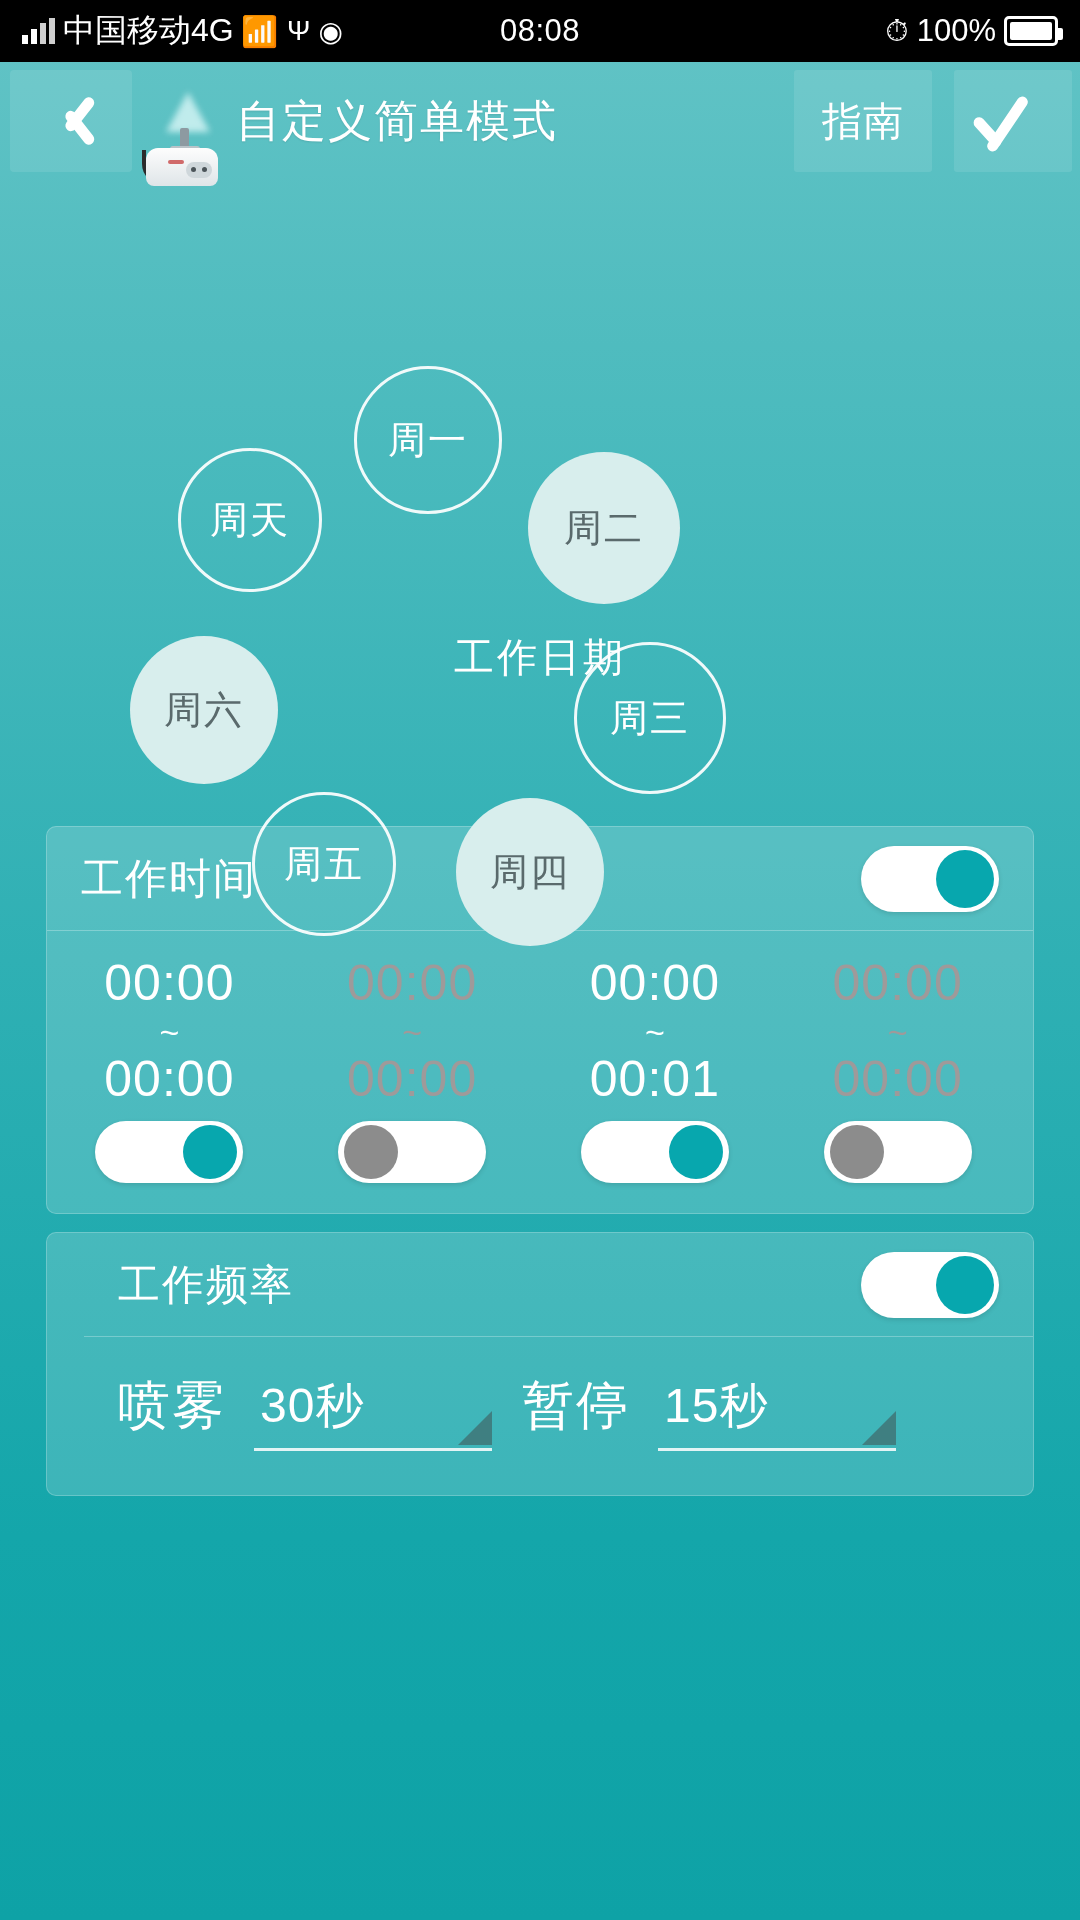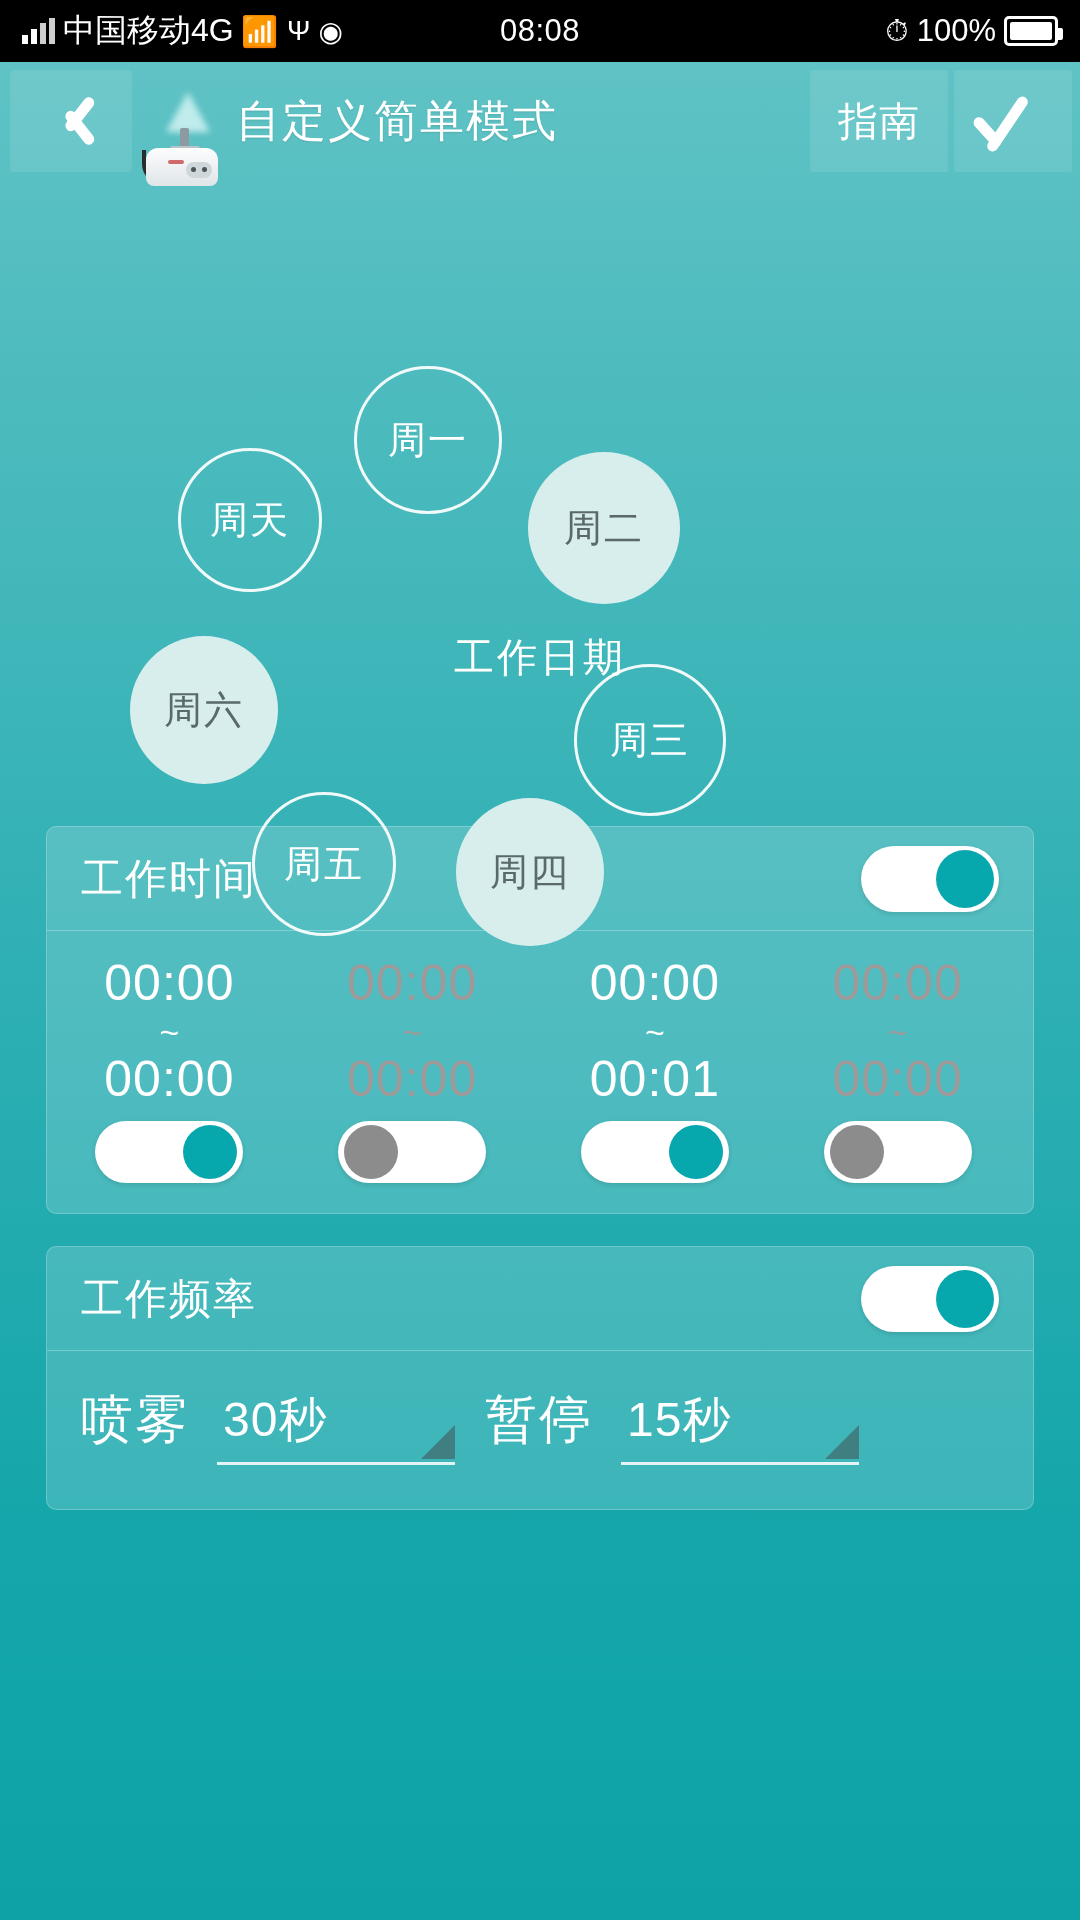--- a/index.html
+++ b/index.html
@@ -54,21 +54,21 @@
   }
   .chev::before{ top:0; transform:rotate(38deg); transform-origin:bottom center;}
   .chev::after{ bottom:0; transform:rotate(-38deg); transform-origin:top center;}
 
   .dev-wrap{ width:96px; position:relative; }
   .title{
     color:#fff; font-size:44px; letter-spacing:2px;
     display:flex; align-items:center; flex:1; padding-left:8px;
     text-shadow:0 1px 2px rgba(0,0,0,.10);
   }
-  .guide-btn{ width:138px; margin:8px 0; border-radius:3px; }
+  .guide-btn{ width:138px; margin:8px 16px; border-radius:3px; }
   .guide-btn span{ color:#fff; font-size:40px; letter-spacing:1px;}
   .check-btn{ width:118px; margin:8px 8px 8px 6px; border-radius:3px; }
   .checkmark{ width:74px; height:74px; position:relative; }
   .checkmark::before{
     content:""; position:absolute; left:6px; top:30px; width:11px; height:36px;
     background:#fff; border-radius:6px; transform:rotate(-42deg);
   }
   .checkmark::after{
     content:""; position:absolute; left:26px; top:8px; width:11px; height:64px;
     background:#fff; border-radius:6px; transform:rotate(34deg);
@@ -223,21 +223,21 @@
   <div class="days-label" style="top:450px">工作日期</div>
 
   <div class="day on" style="left:528px; top:272px; width:152px; height:152px;">
     <span>周二</span>
   </div>
 
   <div class="day off" style="left:354px; top:186px; width:148px; height:148px;">
     <span>周一</span>
   </div>
 
-  <div class="day off" style="left:574px; top:484px; width:152px; height:152px;justify-content:center;">
+  <div class="day off" style="left:574px; top:462px; width:152px; height:152px;justify-content:center;">
     <span>周三</span>
   </div>
 
   <div class="day off" style="left:252px; top:612px; width:144px; height:144px;">
     <span>周五</span>
   </div>
 
   <div class="day on" style="left:456px; top:618px; width:148px; height:148px;">
     <span>周四</span>
   </div>
@@ -291,21 +291,21 @@
       <span class="t">00:00</span>
       <span class="tilde">~</span>
       <span class="t">00:00</span>
       <div class="switch off">
         <span class="knob"></span>
       </div>
     </div>
   </div>
 </div>
 
-<div class="panel" style="margin-top:32px;">
+<div class="panel" style="margin-top:18px;padding-left:37px;">
   <div class="panel-head">
     <h2>工作频率</h2>
     <div class="switch on">
       <span class="knob"></span>
     </div>
   </div>
 
   <div class="freq-row">
     <span class="freq-lbl">喷雾</span>
     <div class="spinner sp-spray">

